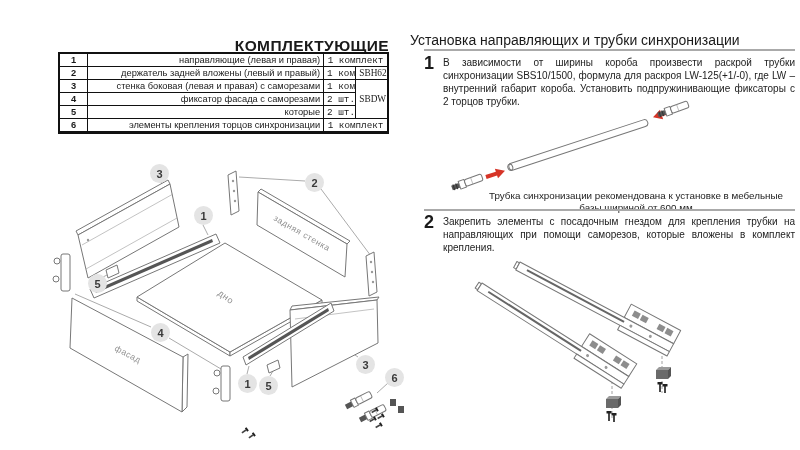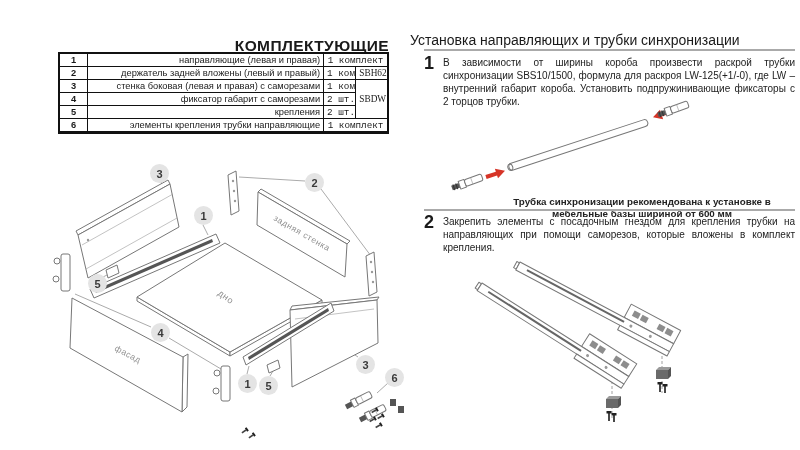--- a/index.html
+++ b/index.html
@@ -87,31 +87,31 @@
       <td class="c-code">SBH62</td>
     </tr>
     <tr>
       <td class="c-num">3</td>
       <td class="c-desc">стенка боковая (левая и правая) с саморезами</td>
       <td class="c-qty">1 комплект</td>
       <td class="c-code" rowspan="3">SBDW13</td>
     </tr>
     <tr>
       <td class="c-num">4</td>
-      <td class="c-desc">фиксатор габарит с саморезами</td>
+      <td class="c-desc">фиксатор фасада с саморезами</td>
       <td class="c-qty">2 шт.</td>
     </tr>
     <tr>
       <td class="c-num">5</td>
-      <td class="c-desc">крепления</td>
+      <td class="c-desc">которые</td>
       <td class="c-qty">2 шт.</td>
     </tr>
     <tr>
       <td class="c-num">6</td>
-      <td class="c-desc">элементы крепления трубки направляющие</td>
+      <td class="c-desc">элементы крепления торцов синхронизации</td>
       <td class="c-qty" colspan="2">1 комплект</td>
     </tr>
   </tbody>
 </table>
 
 <div class="abs diagram-left">
   <svg width="370" height="302" viewBox="0 0 370 302">
 
     <g class="leader">
       <line x1="121" y1="34" x2="130" y2="49"></line>
@@ -283,21 +283,21 @@
       <rect class="dark" x="0" y="-2.5" width="8" height="5"></rect>
       <line x1="2" y1="-3" x2="2" y2="3" stroke="#333" stroke-width="1"></line>
       <line x1="5" y1="-3" x2="5" y2="3" stroke="#333" stroke-width="1"></line>
       <rect class="f" x="8" y="-4" width="6" height="8"></rect>
       <rect class="f" x="14" y="-3.5" width="18" height="7" rx="2"></rect>
       <line class="thin" x1="21" y1="-3.5" x2="21" y2="3.5"></line>
     </g>
   </svg>
 </div>
 
-<p class="abs note" style="margin:16px;font-weight:bold;">Трубка синхронизации рекомендована к установке в мебельные базы шириной от 600 мм</p>
+<p class="abs note" style="margin:10px;">Трубка синхронизации рекомендована к установке в мебельные базы шириной от 600 мм</p>
 <div class="rule rule2"></div>
 
 <div class="abs step-num step-num2">2</div>
 <p class="abs step-text step-text2" style="margin:0;">Закрепить элементы с посадочным гнездом для крепления трубки на направляющих при помощи саморезов, которые вложены в комплект крепления.</p>
 
 <div class="abs rails-figure">
   <svg width="380" height="192" viewBox="0 0 380 192">
     <line class="dash" x1="192" y1="126" x2="192" y2="163"></line>
     <line class="dash" x1="242" y1="101" x2="242" y2="138"></line>
 

